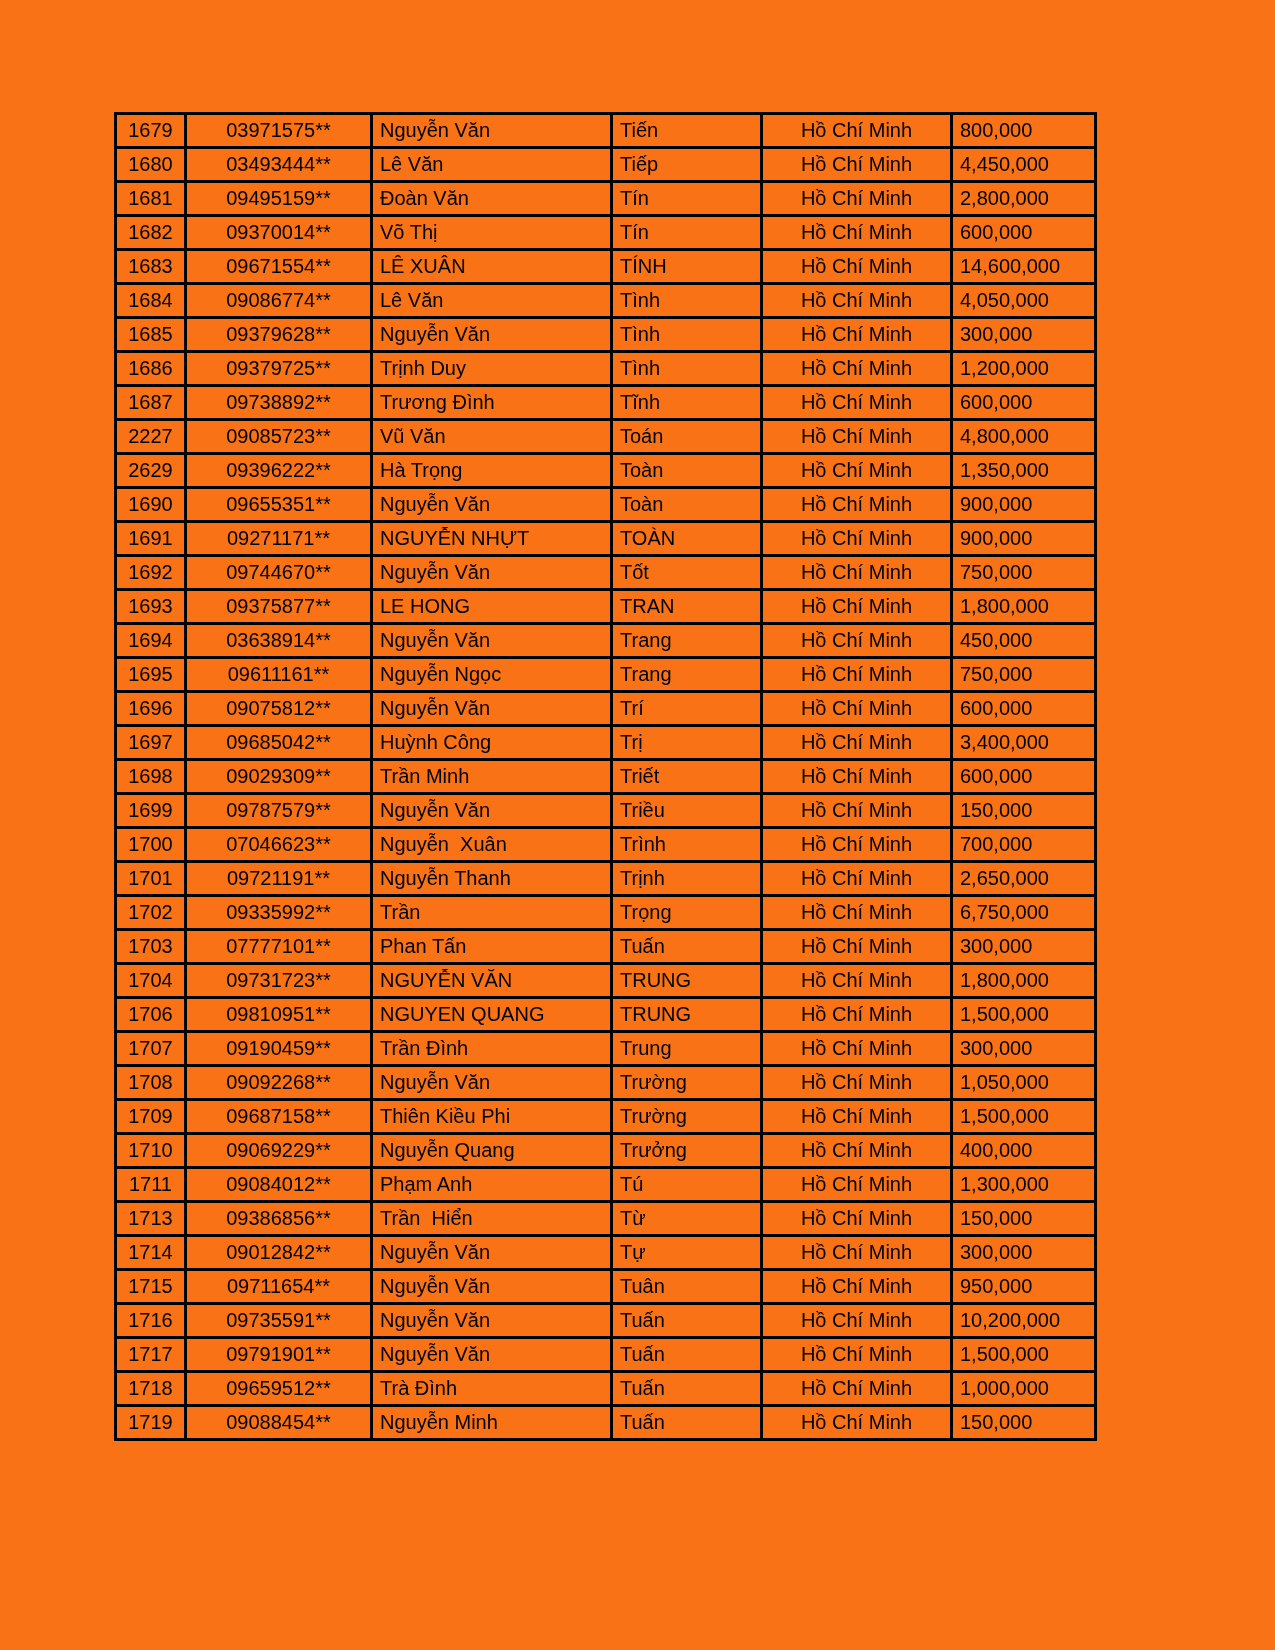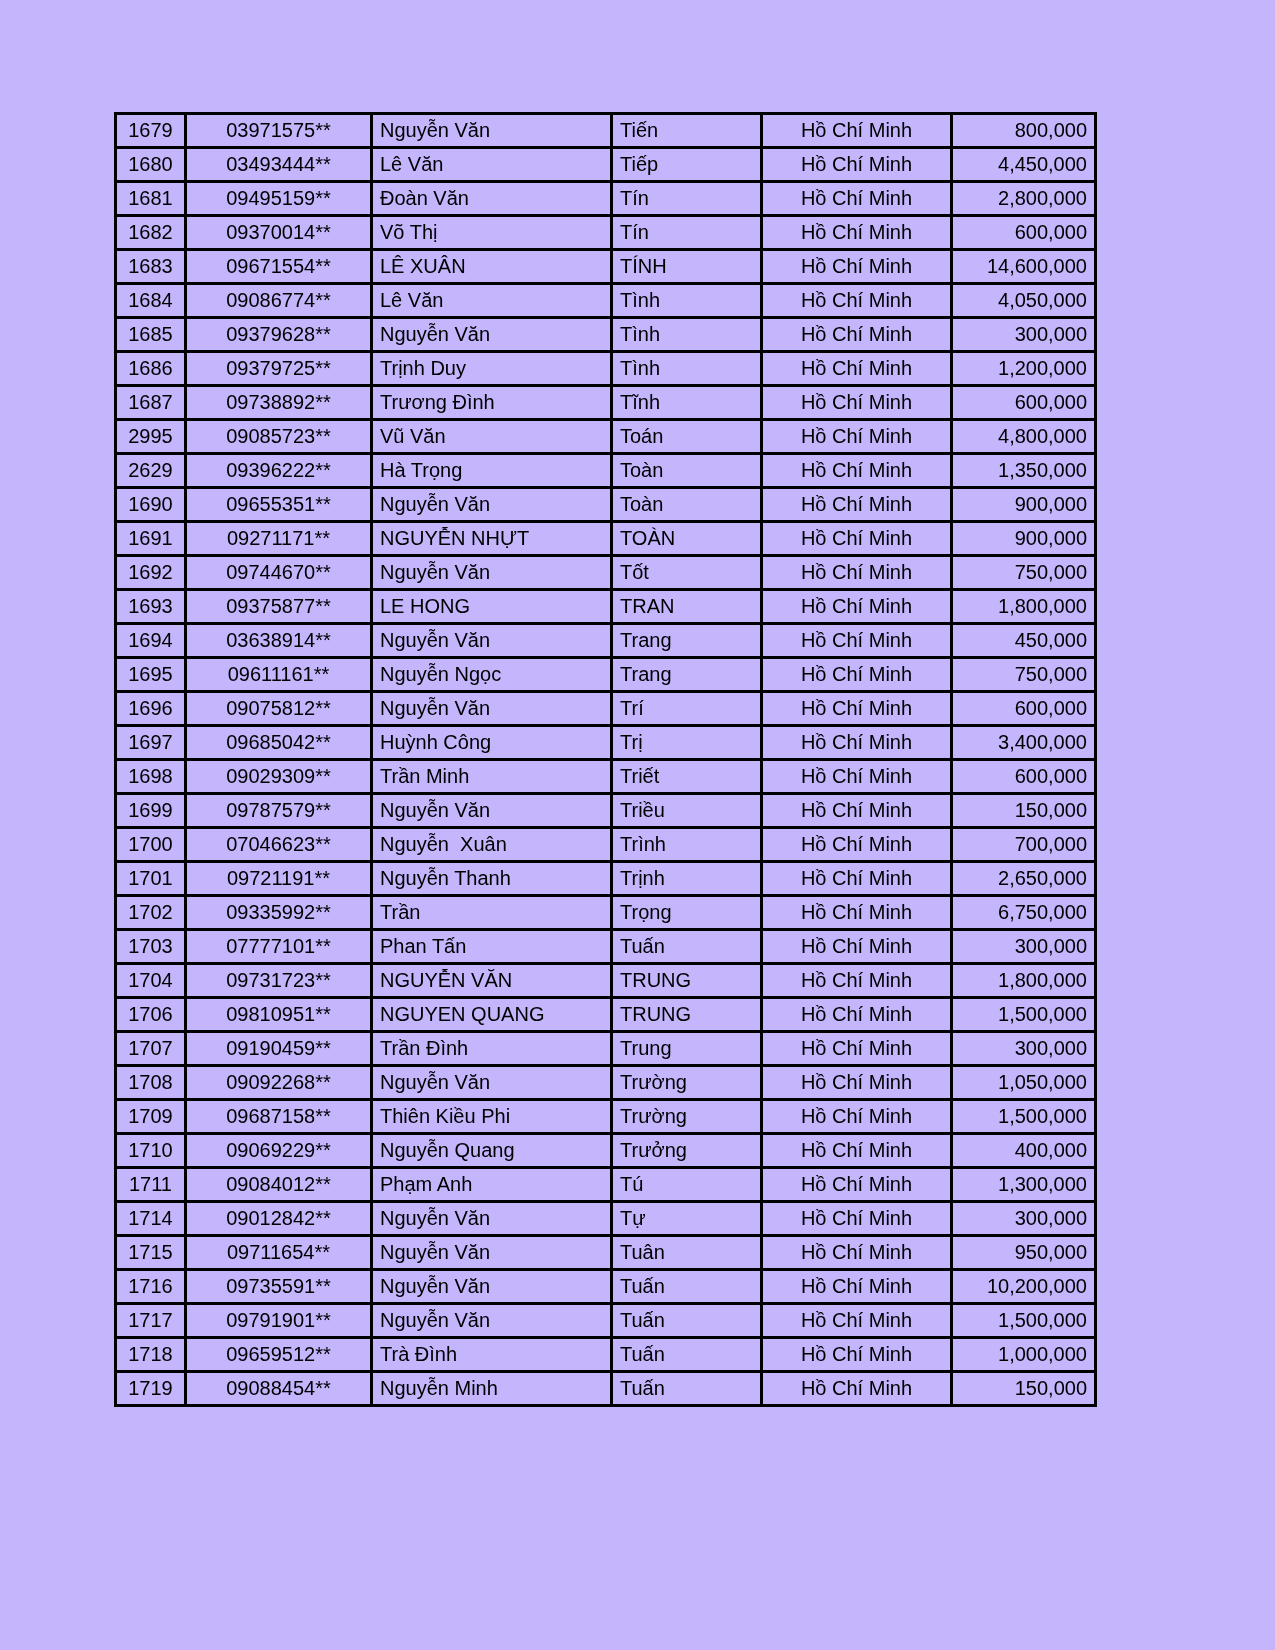--- a/index.html
+++ b/index.html
@@ -10,21 +10,21 @@
   body {
     width: 1275px;
     height: 1650px;
     position: relative;
     font-family: "Liberation Sans", "DejaVu Sans", sans-serif;
     color: #000000;
   }
   .page {
     position: absolute;
     inset: 0;
-    background: #c4b5fd;
+    background: #f97316;
   }
   table.data-table {
     position: absolute;
     left: 114px;
     top: 112px;
     width: 980px;
     border-collapse: collapse;
     table-layout: fixed;
   }
   table.data-table td {
@@ -32,21 +32,21 @@
     height: 31px;
     font-size: 20px;
     line-height: 31px;
     padding: 0 7px;
     white-space: pre;
     overflow: hidden;
     vertical-align: middle;
   }
   td.al-left   { text-align: left; }
   td.al-center { text-align: center; }
-  td.al-right  { text-align: right; }
+  td.al-right  { text-align: left; }
 </style>
 </head>
 <body>
 
 <div class="page">
   <table class="data-table">
     <colgroup id="table-colgroup">
         <col style="width: 70px;">
         <col style="width: 186px;">
         <col style="width: 240px;">
@@ -121,21 +121,21 @@
         </tr>
         <tr>
           <td class="al-center">1687</td>
           <td class="al-center">09738892**</td>
           <td class="al-left">Trương Đình</td>
           <td class="al-left">Tĩnh</td>
           <td class="al-center">Hồ Chí Minh</td>
           <td class="al-right">600,000</td>
         </tr>
         <tr>
-          <td class="al-center">2995</td>
+          <td class="al-center">2227</td>
           <td class="al-center">09085723**</td>
           <td class="al-left">Vũ Văn</td>
           <td class="al-left">Toán</td>
           <td class="al-center">Hồ Chí Minh</td>
           <td class="al-right">4,800,000</td>
         </tr>
         <tr>
           <td class="al-center">2629</td>
           <td class="al-center">09396222**</td>
           <td class="al-left">Hà Trọng</td>
@@ -303,20 +303,28 @@
           <td class="al-center">Hồ Chí Minh</td>
           <td class="al-right">400,000</td>
         </tr>
         <tr>
           <td class="al-center">1711</td>
           <td class="al-center">09084012**</td>
           <td class="al-left">Phạm Anh</td>
           <td class="al-left">Tú</td>
           <td class="al-center">Hồ Chí Minh</td>
           <td class="al-right">1,300,000</td>
+        </tr>
+        <tr>
+          <td class="al-center">1713</td>
+          <td class="al-center">09386856**</td>
+          <td class="al-left">Trần  Hiển</td>
+          <td class="al-left">Từ</td>
+          <td class="al-center">Hồ Chí Minh</td>
+          <td class="al-right">150,000</td>
         </tr>
         <tr>
           <td class="al-center">1714</td>
           <td class="al-center">09012842**</td>
           <td class="al-left">Nguyễn Văn</td>
           <td class="al-left">Tự</td>
           <td class="al-center">Hồ Chí Minh</td>
           <td class="al-right">300,000</td>
         </tr>
         <tr>

